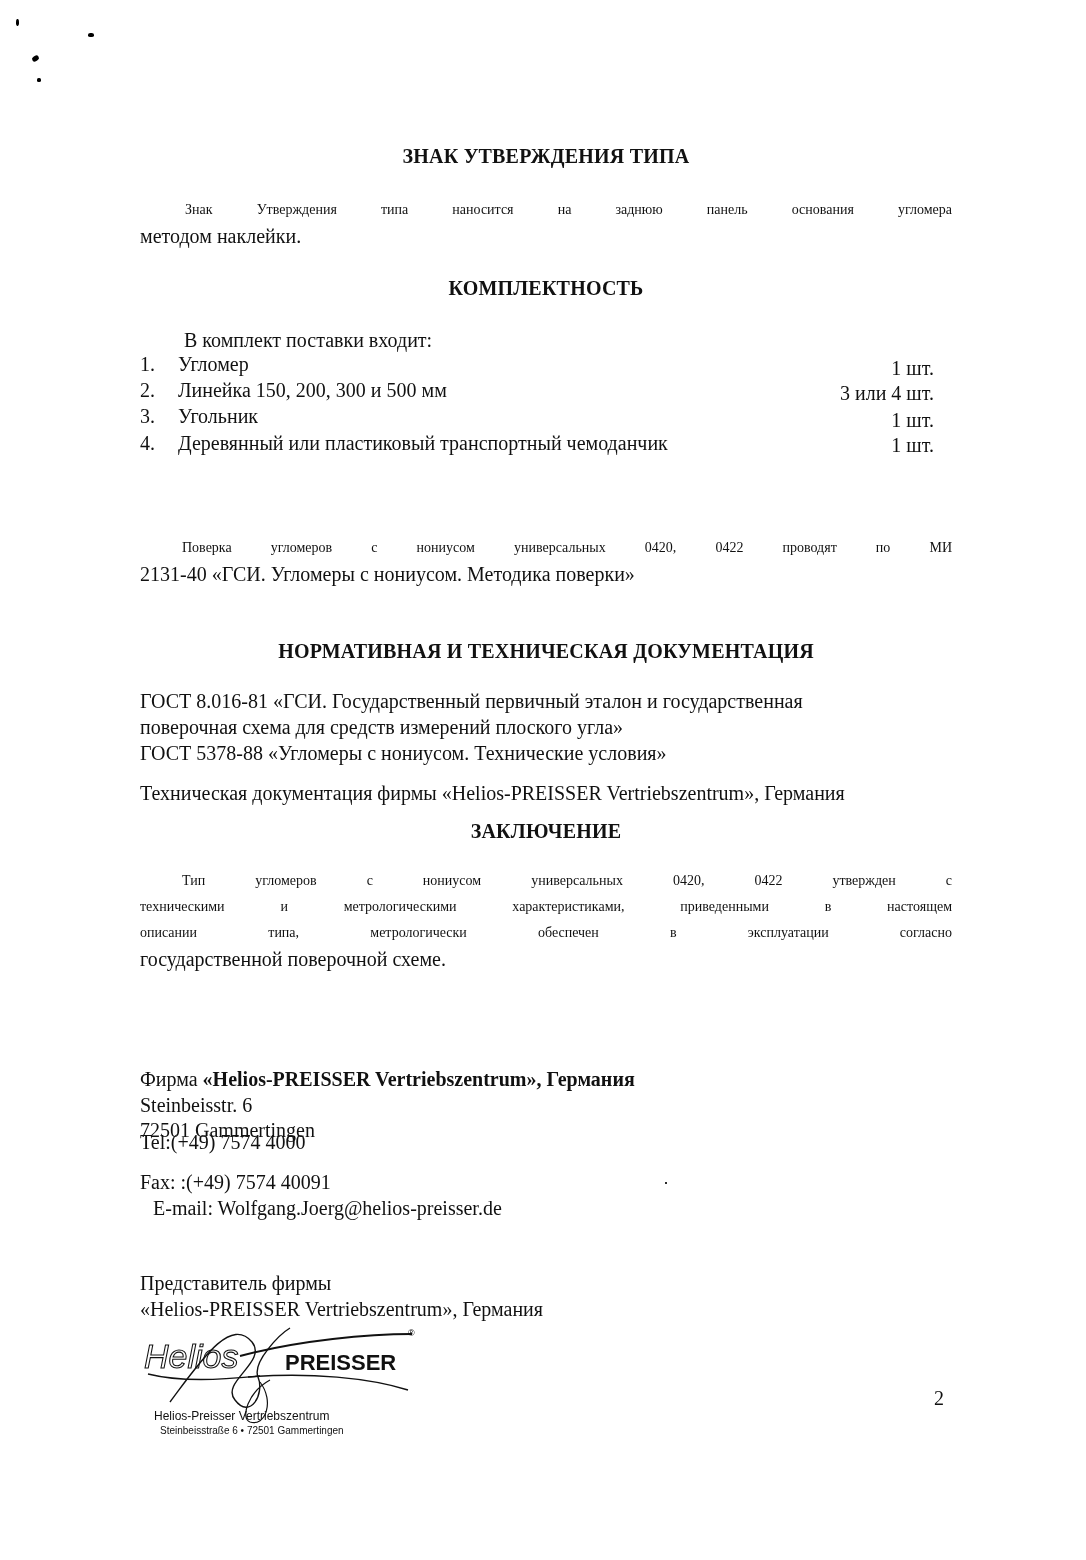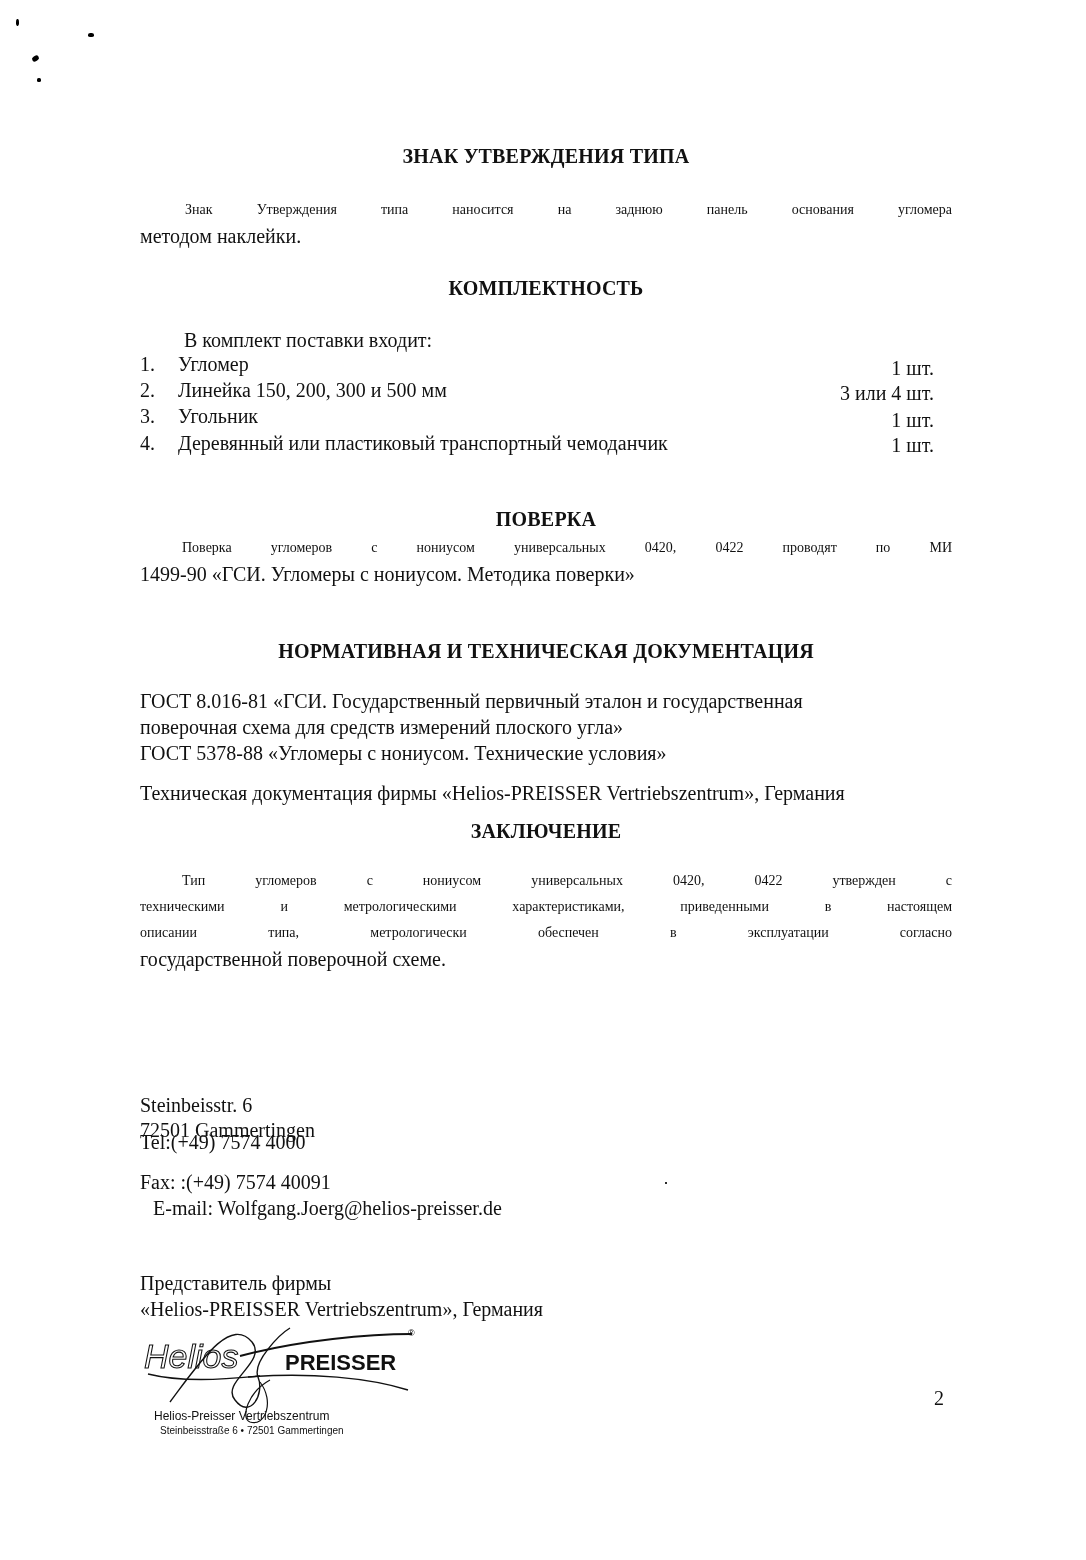--- a/index.html
+++ b/index.html
@@ -58,36 +58,38 @@
     <span class="num">3.</span>
     <span class="name">Угольник</span>
     <span class="qty" style="top:4px;">1 шт.</span>
   </div>
   <div class="list-row" style="top:432px;">
     <span class="num">4.</span>
     <span class="name">Деревянный или пластиковый транспортный чемоданчик</span>
     <span class="qty" style="top:2px;">1 шт.</span>
   </div>
 
-  <div class="heading" style="top:508px;">ПОВЕРКА</div>
   <div class="justify-full" style="top:535px;text-indent:42px;">Поверка угломеров с нониусом универсальных 0420, 0422  проводят по МИ</div>
-  <div class="abs body-text" style="left:140px;top:561px;">1499-90 «ГСИ. Угломеры с нониусом. Методика поверки»</div>
+  <div class="abs body-text" style="left:140px;top:561px;">2131-40 «ГСИ. Угломеры с нониусом. Методика поверки»</div>
 
   <div class="heading" style="top:640px;">НОРМАТИВНАЯ И ТЕХНИЧЕСКАЯ ДОКУМЕНТАЦИЯ</div>
   <div class="abs body-text" style="left:140px;top:688px;">ГОСТ 8.016-81 «ГСИ. Государственный первичный эталон и государственная</div>
   <div class="abs body-text" style="left:140px;top:714px;">поверочная схема для средств измерений плоского угла»</div>
   <div class="abs body-text" style="left:140px;top:740px;">ГОСТ 5378-88 «Угломеры с нониусом. Технические условия»</div>
   <div class="abs body-text" style="left:140px;top:766px;margin-top:14px;">Техническая документация фирмы «Helios-PREISSER Vertriebszentrum», Германия</div>
 
   <div class="heading" style="top:820px;">ЗАКЛЮЧЕНИЕ</div>
   <div class="justify-full" style="top:868px;text-indent:42px;">Тип угломеров с нониусом универсальных 0420, 0422  утвержден с</div>
   <div class="justify-full" style="top:894px;">техническими и метрологическими характеристиками, приведенными в настоящем</div>
   <div class="justify-full" style="top:920px;">описании типа, метрологически обеспечен в эксплуатации согласно</div>
   <div class="abs body-text" style="left:140px;top:946px;">государственной поверочной схеме.</div>
 
+  <div class="abs body-text" style="left:140px;top:1066px;">
+    <span>Фирма </span><span class="bold">«Helios-PREISSER Vertriebszentrum», Германия</span>
+  </div>
   <div class="abs body-text" style="left:140px;top:1092px;">Steinbeisstr. 6</div>
   <div class="abs body-text" style="left:140px;top:1117px;">72501 Gammertingen</div>
   <div class="abs body-text" style="left:140px;top:1129px;">Tel:(+49) 7574 4000</div>
   <div class="abs body-text" style="left:140px;top:1169px;">Fax: :(+49) 7574 40091</div>
   <div class="abs body-text" style="left:153px;top:1195px;">E-mail: Wolfgang.Joerg@helios-preisser.de</div>
   <div class="speck" style="left:665px;top:1182px;width:2px;height:2px;"></div>
 
   <div class="abs body-text" style="left:140px;top:1270px;">Представитель фирмы</div>
   <div class="abs body-text" style="left:140px;top:1296px;">«Helios-PREISSER Vertriebszentrum», Германия</div>
 

